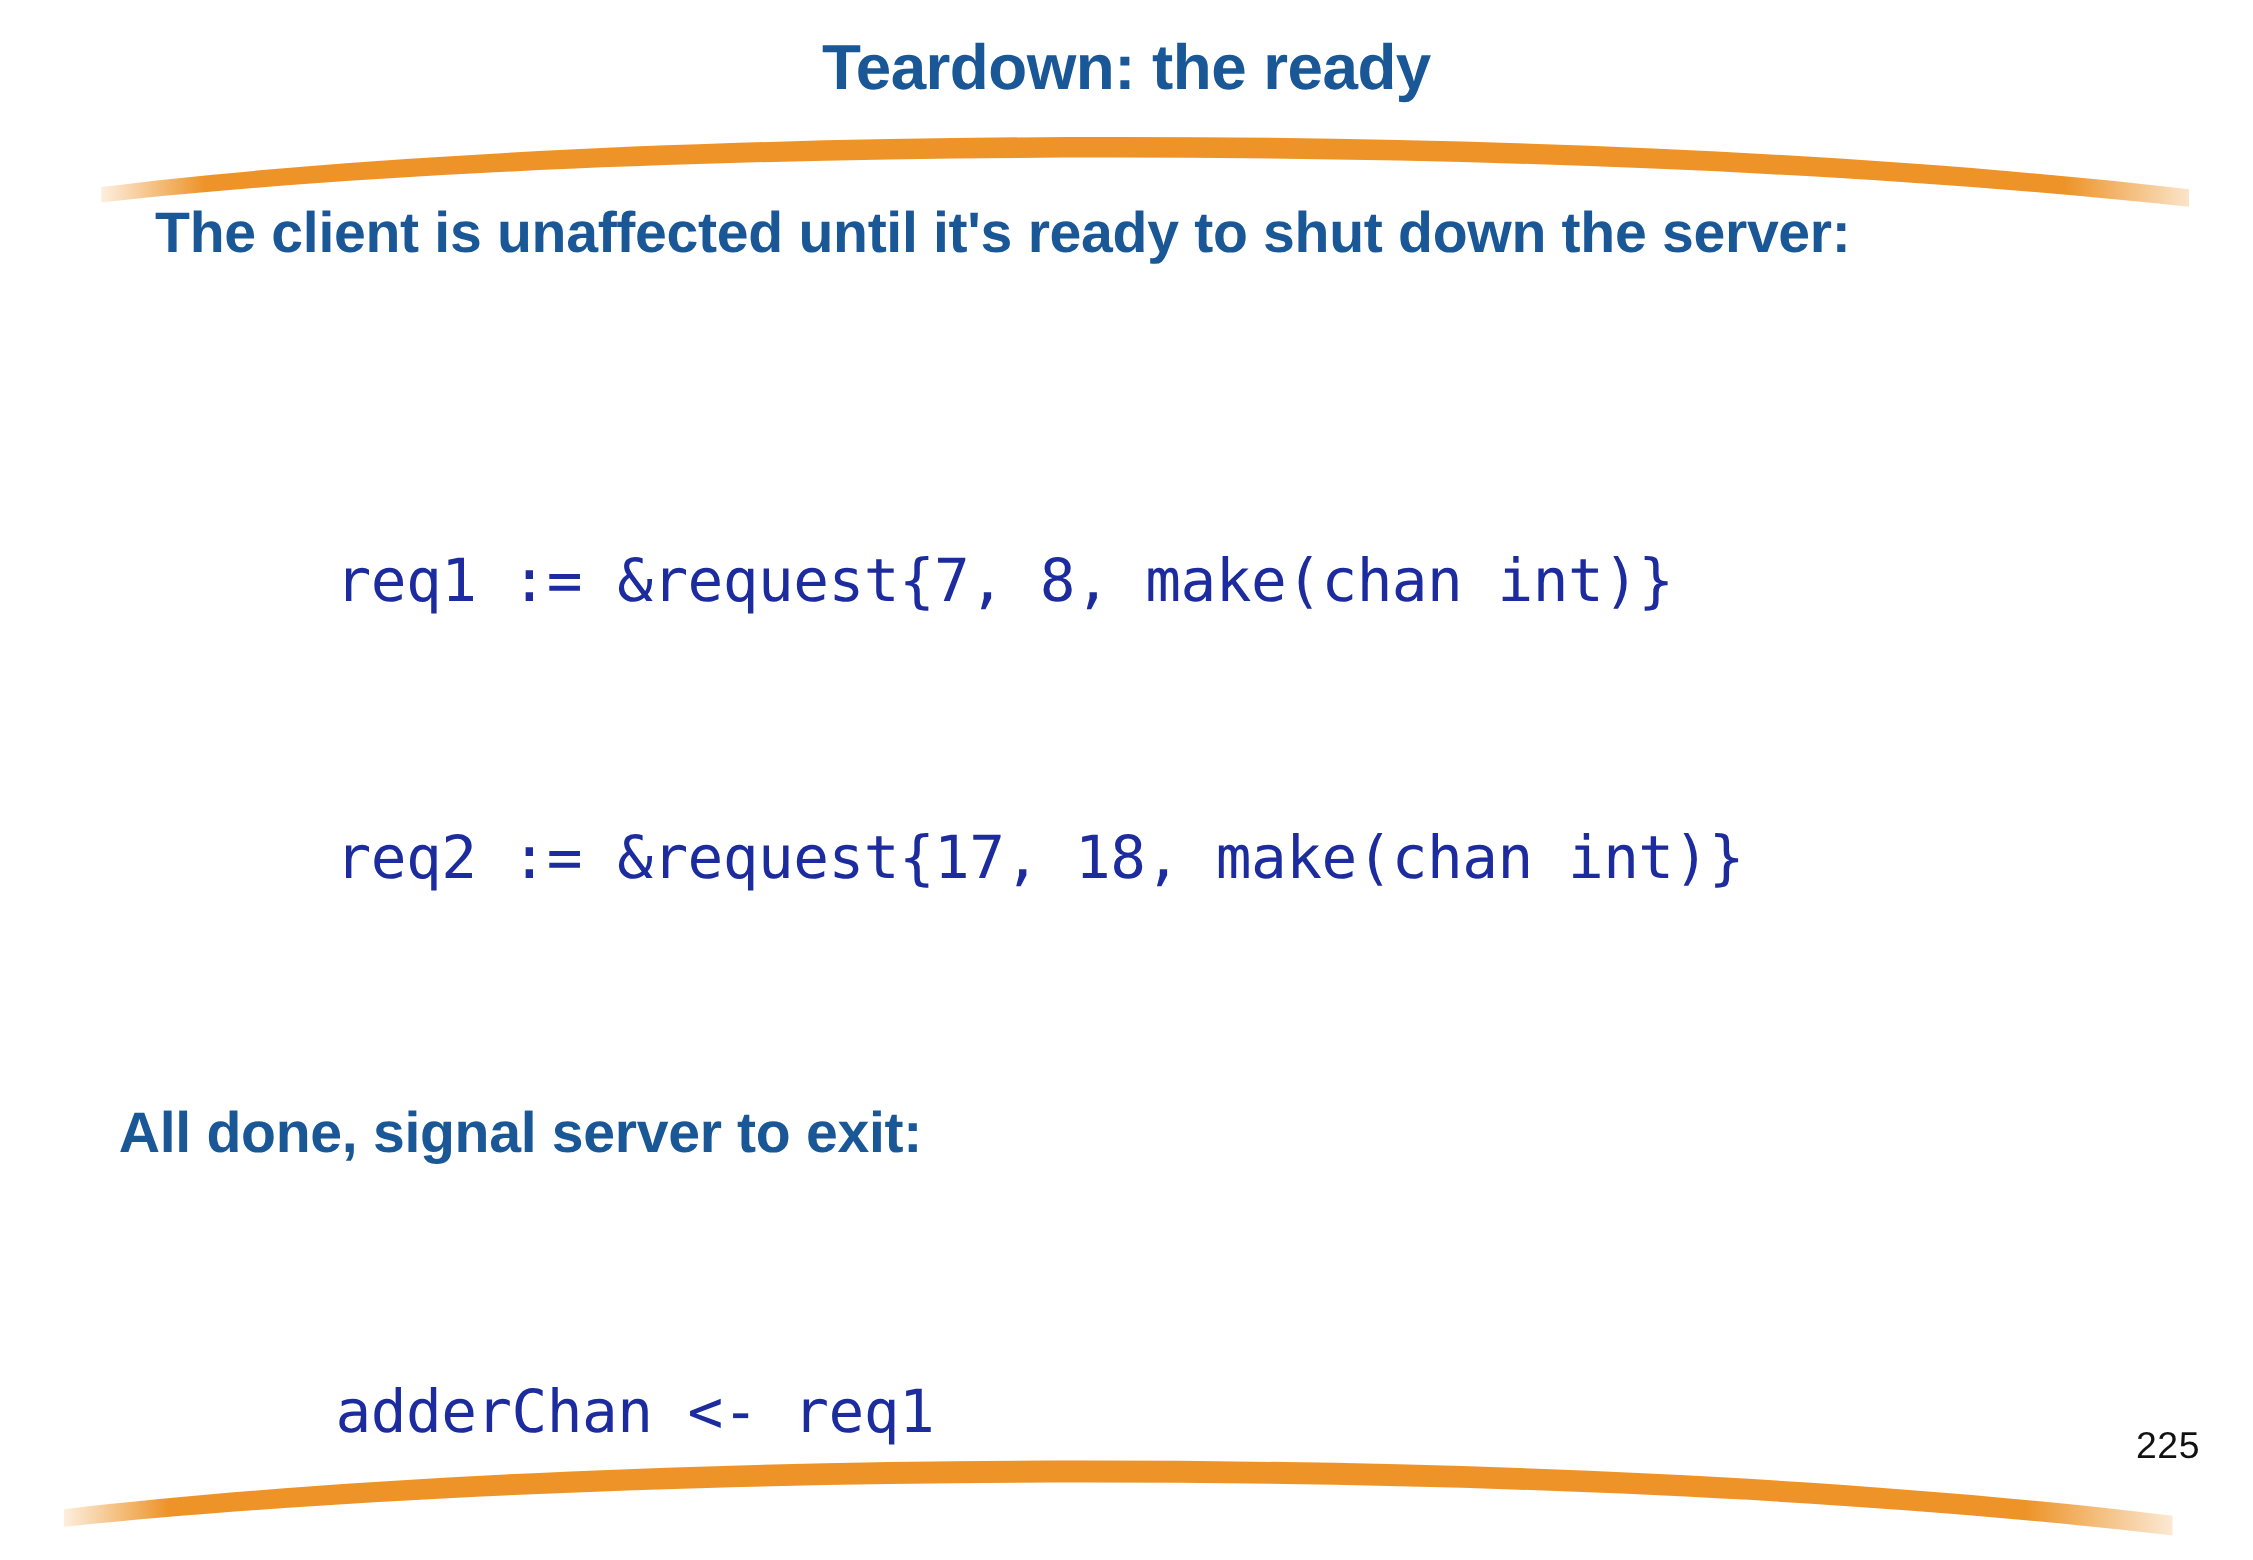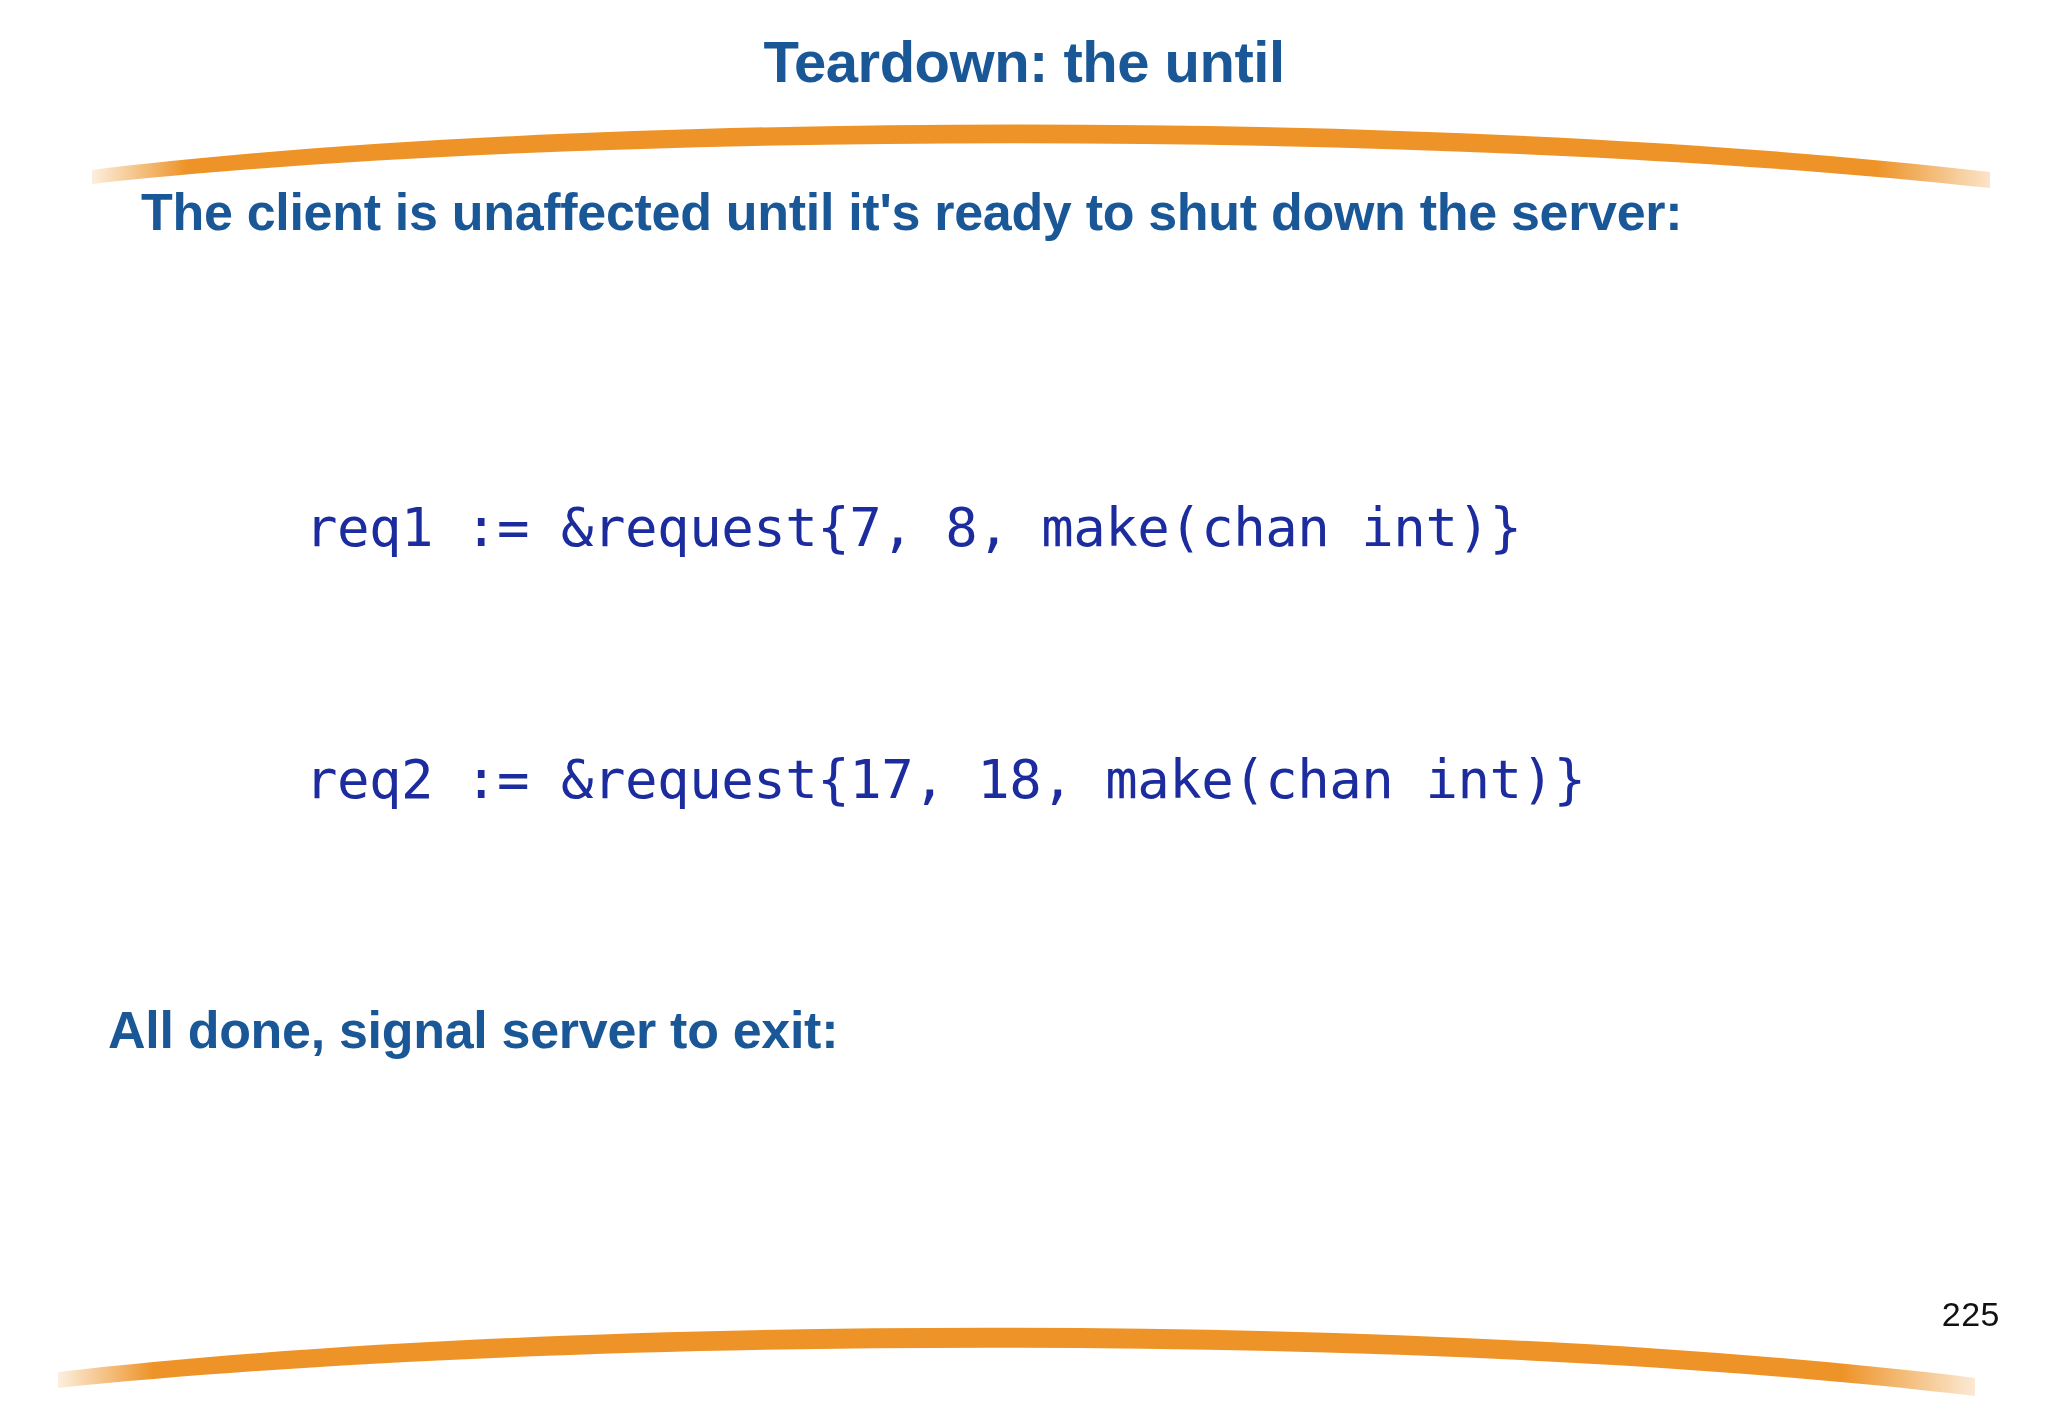--- a/index.html
+++ b/index.html
@@ -109,21 +109,21 @@
     font-size: 34px;
     color: #111111;
     letter-spacing: 0.5px;
   }
 </style>
 </head>
 <body>
 
 <div class="slide">
 
-  <div class="slide-title">Teardown: the until</div>
+  <div class="slide-title">Teardown: the ready</div>
 
   <div class="swoosh swoosh-top">
     <svg width="2048" height="110" viewBox="0 0 2048 110" preserveAspectRatio="none">
       <defs>
         <linearGradient id="gradTop" x1="0" y1="0" x2="1" y2="0">
           <stop offset="0" stop-color="#ED9327" stop-opacity="0.15"></stop>
           <stop offset="0.05" stop-color="#ED9327" stop-opacity="1"></stop>
           <stop offset="0.94" stop-color="#ED9327" stop-opacity="1"></stop>
           <stop offset="1" stop-color="#ED9327" stop-opacity="0.25"></stop>
         </linearGradient>
@@ -131,20 +131,21 @@
       <path d="M 92,74 C 560,16 1420,10 1990,76 L 1990,92 C 1420,30 560,36 92,88 Z" fill="url(#gradTop)"></path>
     </svg>
   </div>
 
   <div class="body-head head-intro">The client is unaffected until it's ready to shut down the server:</div>
 
   <div class="code-block">
     <span class="code-line">req1 := &amp;request{7, 8, make(chan int)}</span>
     <span class="code-line">req2 := &amp;request{17, 18, make(chan int)}</span>
     <span class="code-line blank"></span>
+    <span class="code-line">adderChan &lt;- req1</span>
     
     
     
   </div>
 
   <div class="body-head head-alldone">All done, signal server to exit:</div>
 
 
   <div class="page-number">225</div>
 

